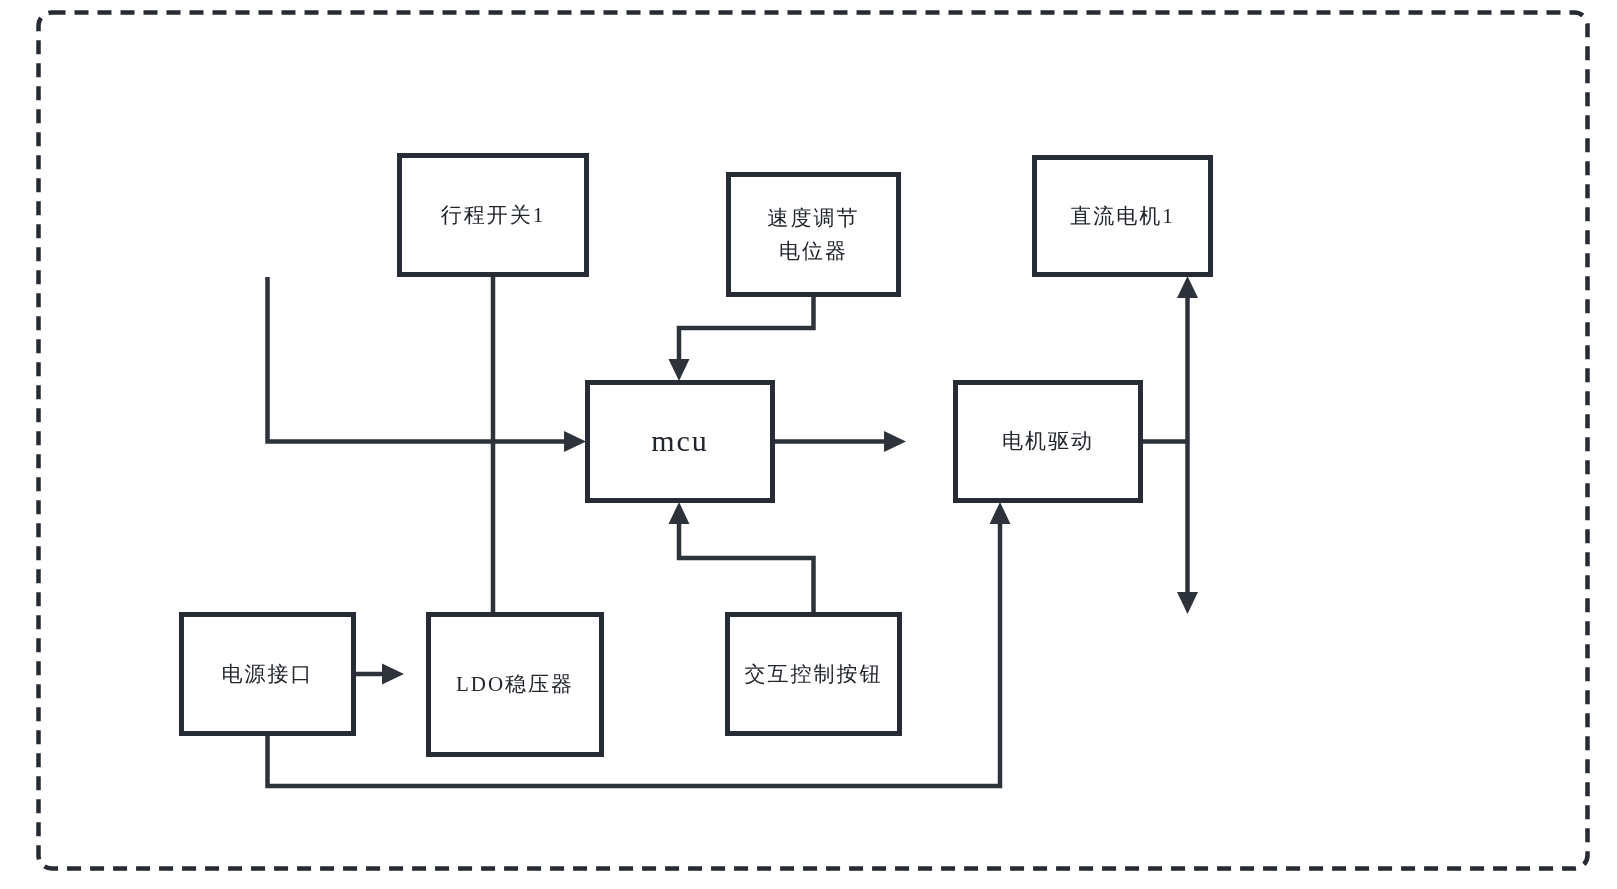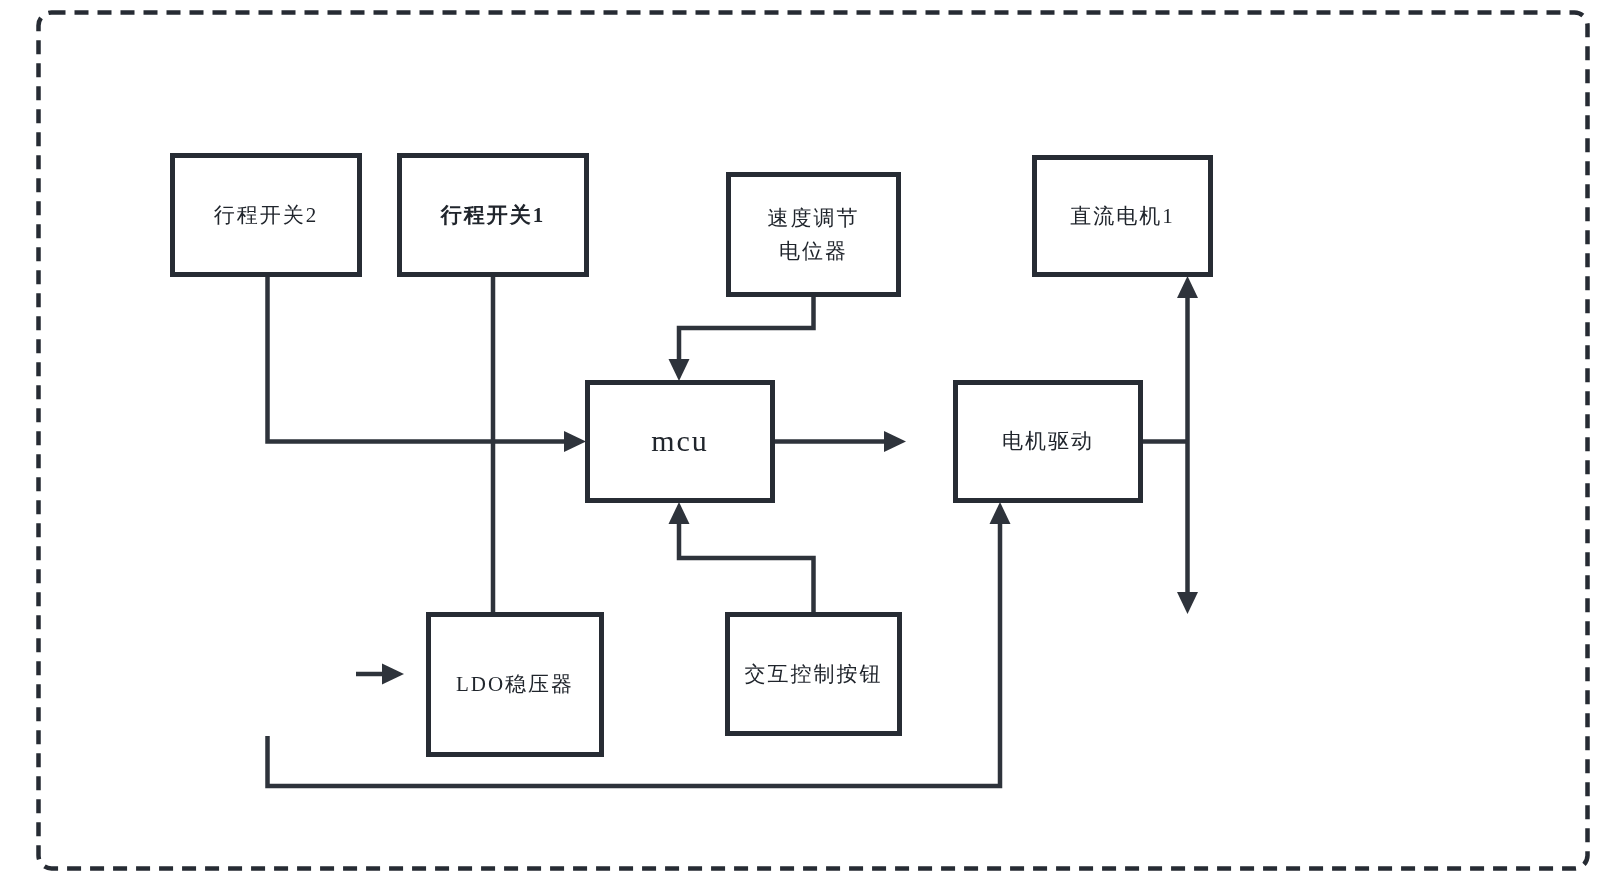--- a/index.html
+++ b/index.html
@@ -87,45 +87,45 @@
     </g>
 
     <g>
       <line class="edge" x1="1095" y1="441.5" x2="1187.5" y2="441.5"></line>
       <line class="edge" x1="1187.5" y1="298" x2="1187.5" y2="592"></line>
       <polygon class="head" points="1187.5,276 1177,298 1198,298"></polygon>
       <polygon class="head" points="1187.5,614 1177,592 1198,592"></polygon>
     </g>
   </svg>
 
-  <div class="node" style="left:170px;top:153px;width:192px;height:124px;">
-    <span>行程开关2</span>
-  </div>
 
-  <div class="node" style="left:397px;top:153px;width:192px;height:124px;font-weight:bold;">
+  <div class="node" style="left:397px;top:153px;width:192px;height:124px;">
     <span>行程开关1</span>
   </div>
 
   <div class="node" style="left:726px;top:152px;width:175px;height:125px;margin-top:20px;">
     <span>速度调节
 电位器</span>
   </div>
 
   <div class="node" style="left:1032px;top:155px;width:181px;height:122px;">
     <span>直流电机1</span>
   </div>
 
   <div class="node" style="left:585px;top:380px;width:190px;height:123px;font-size:30px;">
     <span>mcu</span>
   </div>
 
   <div class="node" style="left:905px;top:380px;width:190px;height:123px;margin-left:48px;">
     <span>电机驱动</span>
   </div>
 
+  <div class="node" style="left:179px;top:612px;width:177px;height:124px;">
+    <span>电源接口</span>
+  </div>
 
   <div class="node" style="left:426px;top:612px;width:178px;height:145px;">
     <span>LDO稳压器</span>
   </div>
 
   <div class="node" style="left:725px;top:612px;width:177px;height:124px;">
     <span>交互控制按钮</span>
   </div>
 
 

